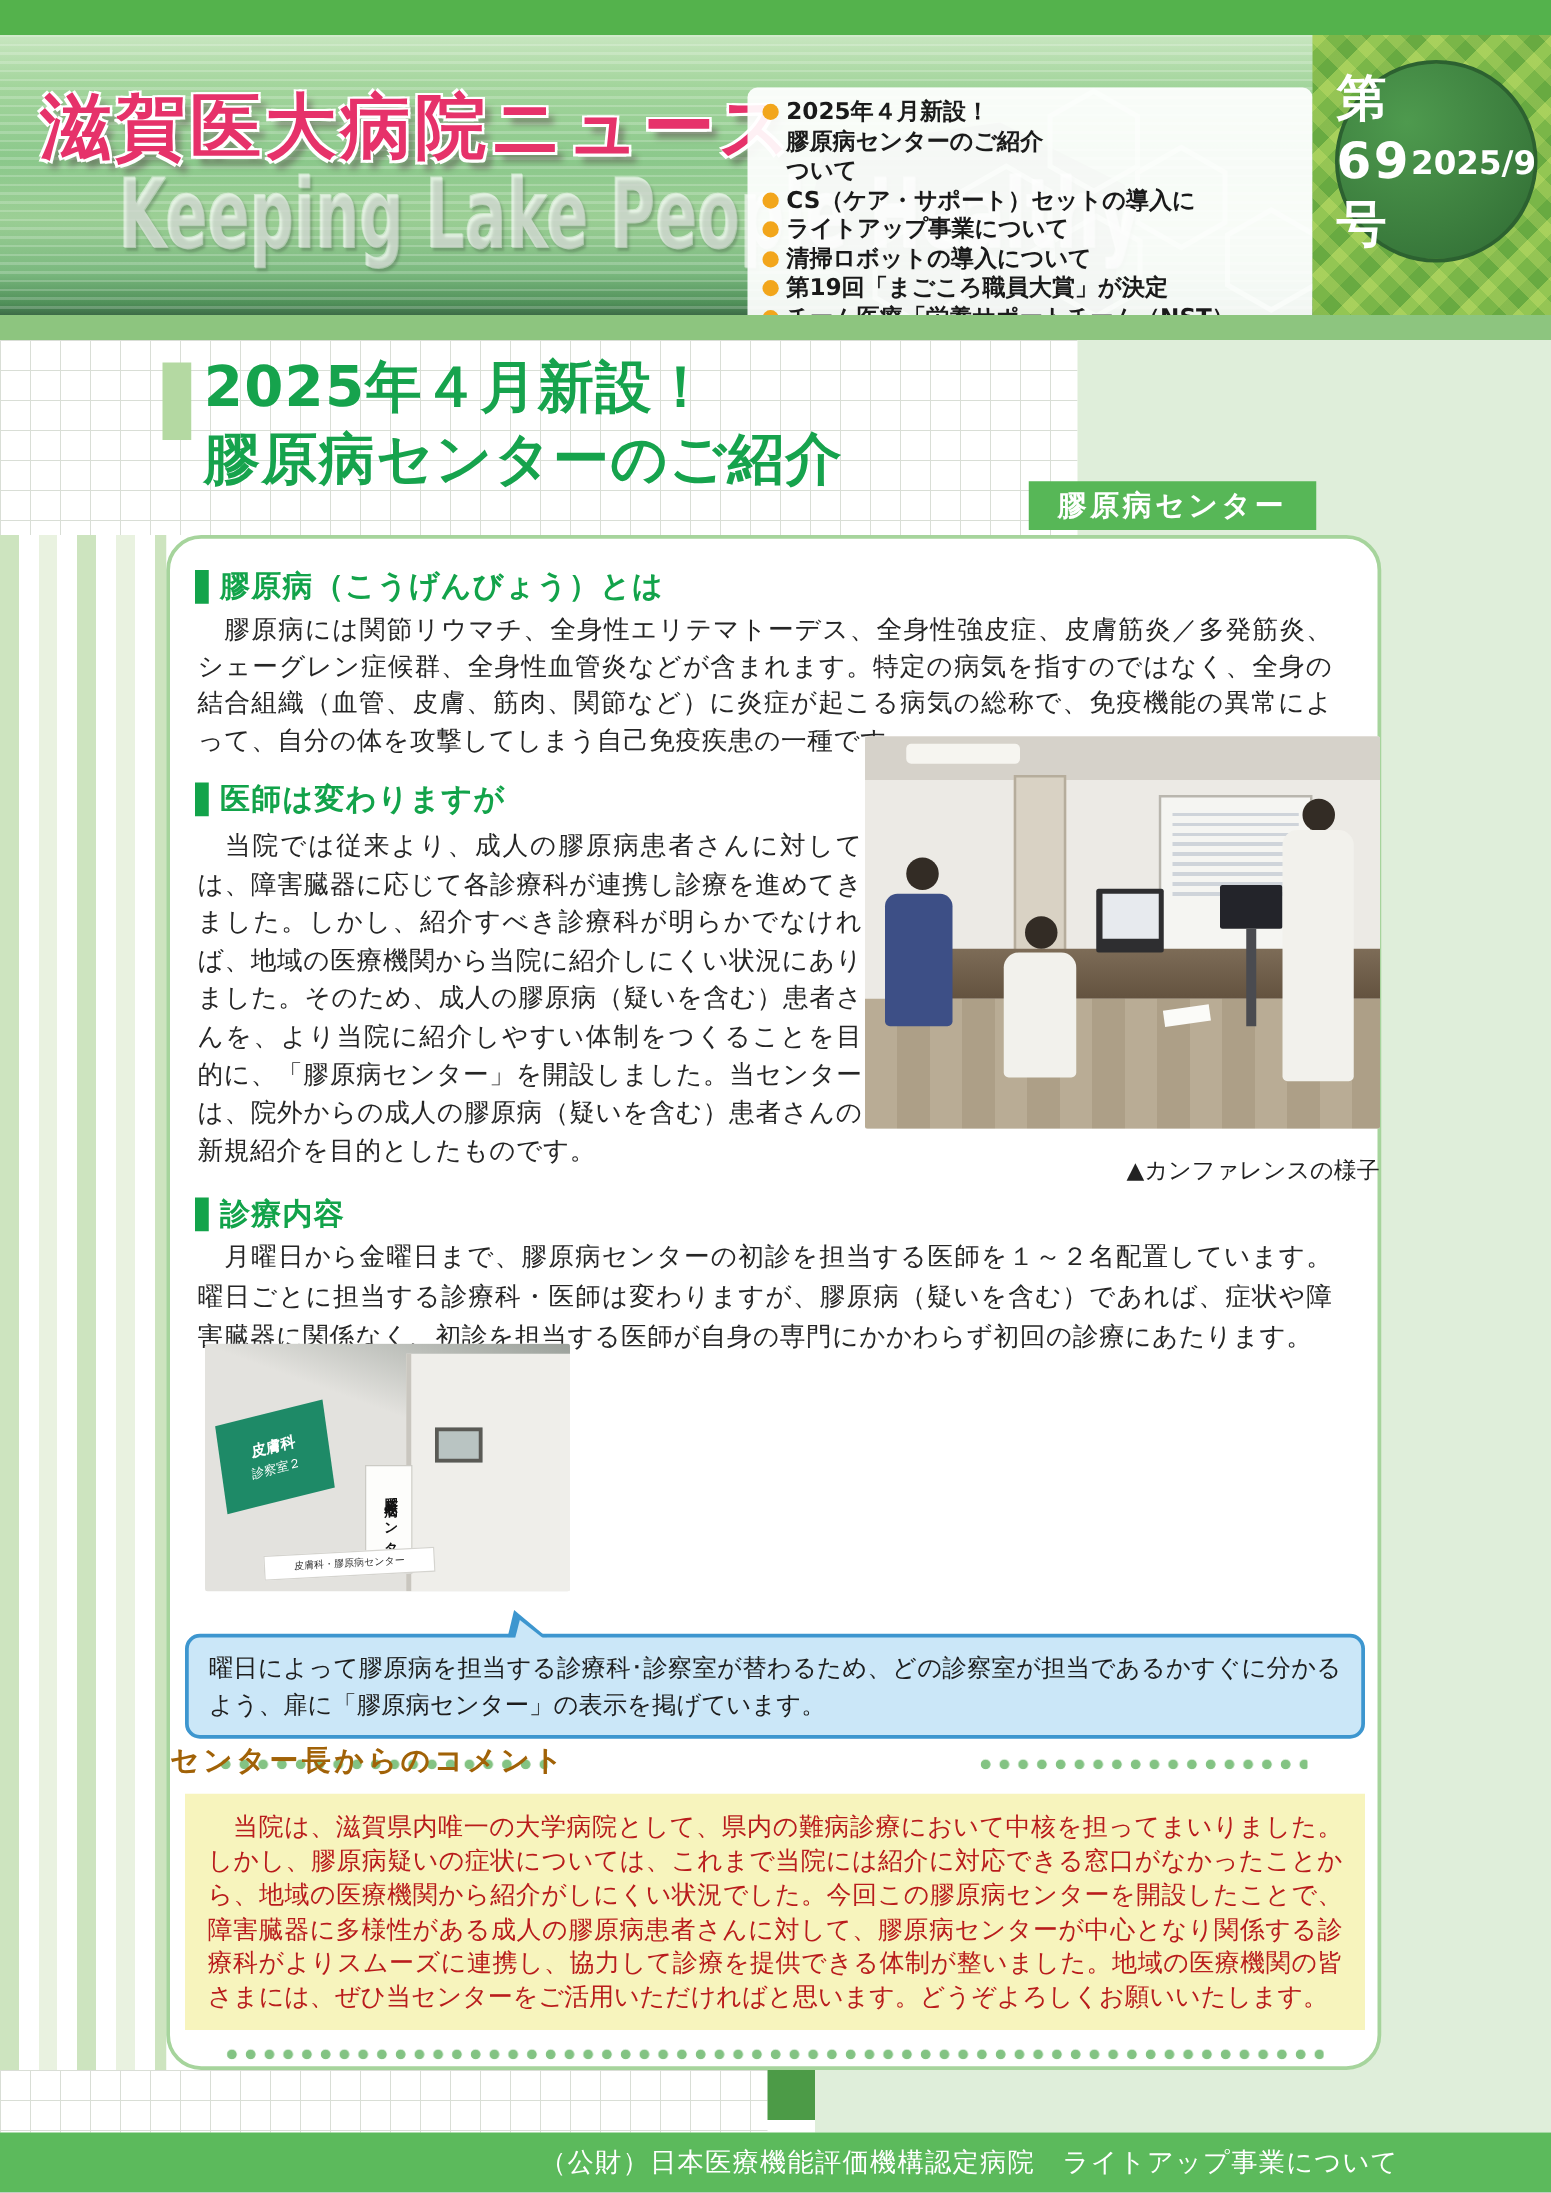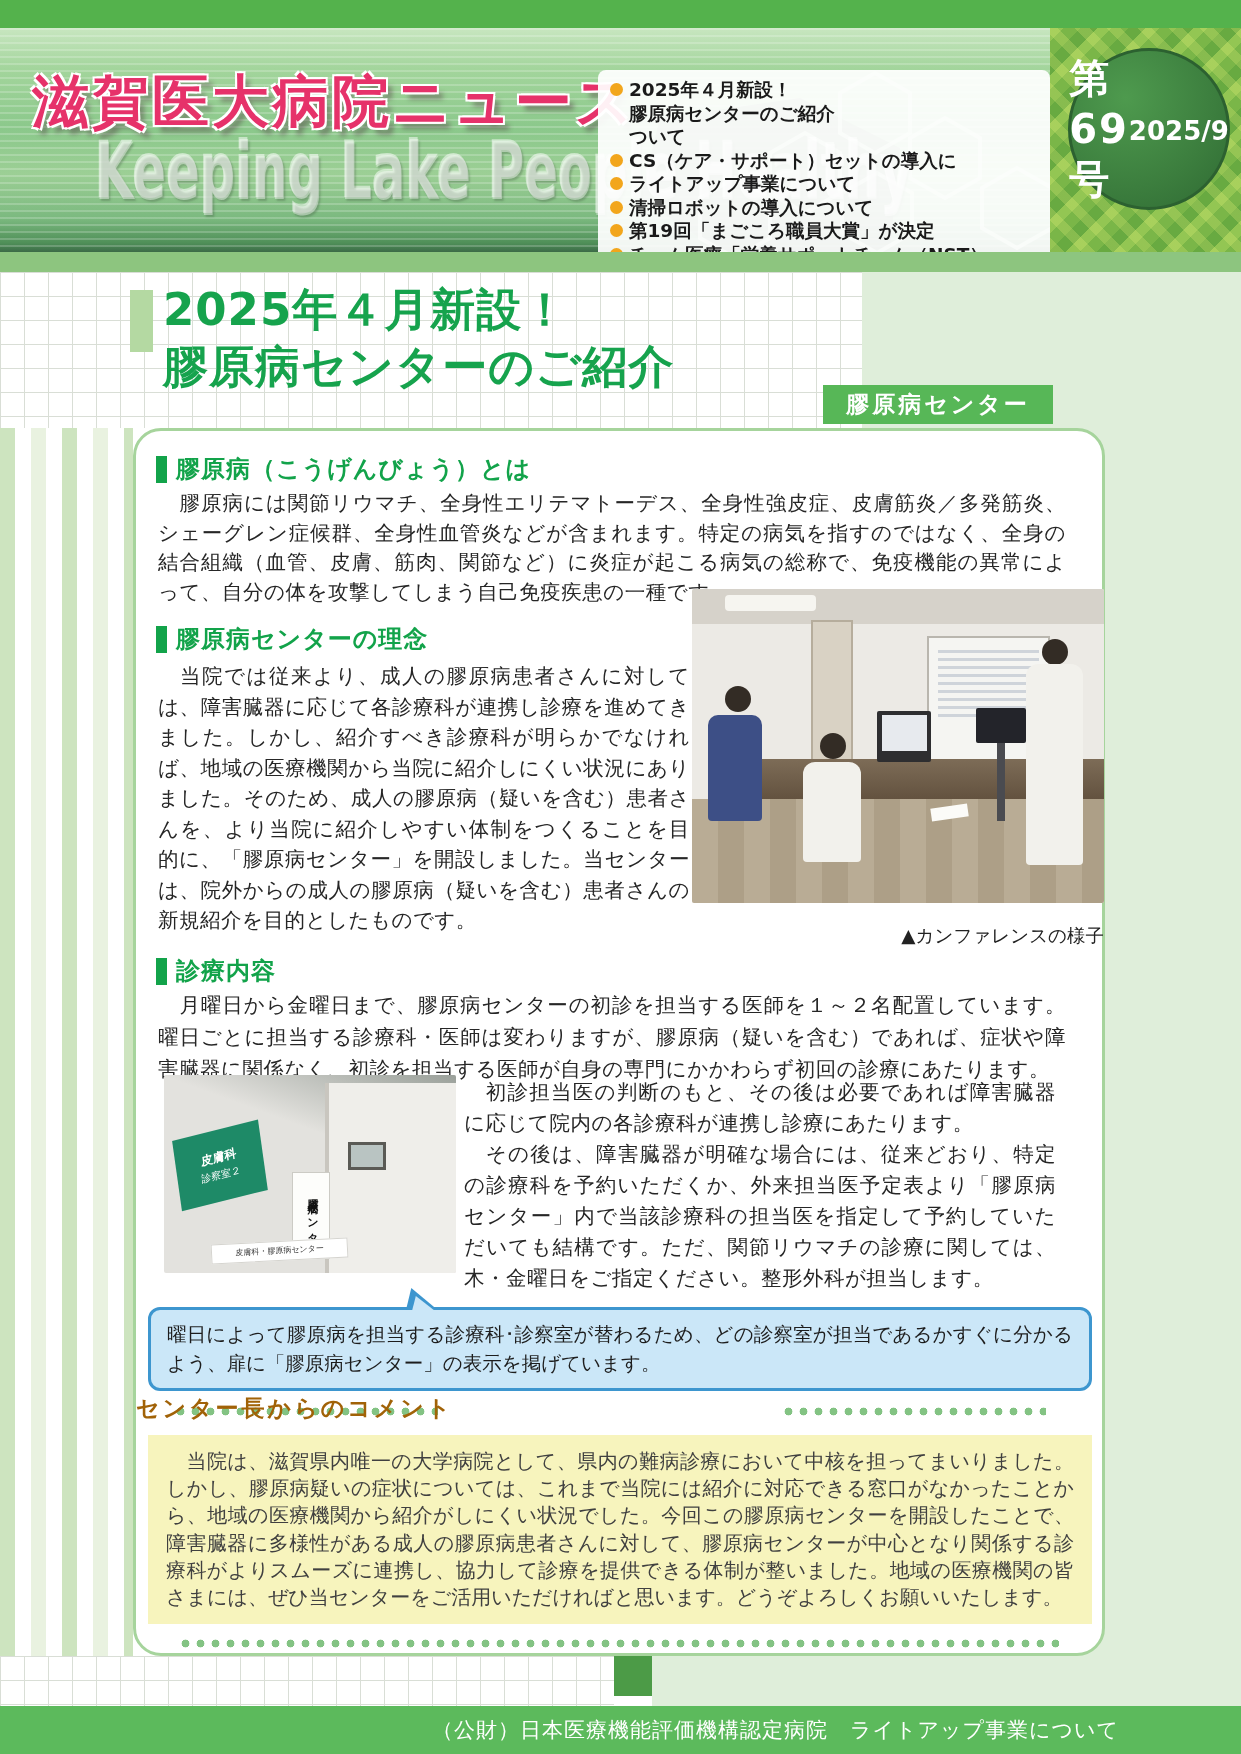--- a/index.html
+++ b/index.html
@@ -115,21 +115,21 @@
   .callout-tip-inner{position:absolute;left:261px;top:-14px;width:32px;height:15px;background:#cbe7f8;
     clip-path:polygon(12% 0,72% 100%,0 100%);}
 
   
   .comment-head{position:absolute;left:0;width:100%;top:962px;font-size:23px;font-weight:bold;color:#a16207;letter-spacing:3px;}
   .dots{position:absolute;height:9px;background-image:radial-gradient(circle at 4.5px 4.5px,#83c383 3.6px,rgba(0,0,0,0) 4.2px);
     background-size:15px 9px;background-repeat:repeat-x;}
   .dots-left{left:40px;top:976px;width:262px;}
   .dots-right{left:648px;top:976px;width:262px;}
   .comment-box{position:absolute;left:12px;top:1004px;width:944px;background:#f7f4bd;padding:13px 18px;
-    font-size:20px;line-height:27.2px;color:#404040;text-align:justify;}
+    font-size:20px;line-height:27.2px;color:#b91c1c;text-align:justify;}
   .dots-bottom{left:45px;top:1208px;width:878px;}
 
   
   .bs-grid{position:absolute;left:0;top:1656px;width:614px;height:50px;}
   .bs-square{position:absolute;left:614px;top:1656px;width:38px;height:40px;background:#4c9b47;}
   .bs-pale{position:absolute;left:652px;top:1656px;width:589px;height:50px;background:#dfeeda;}
   .footer{position:absolute;left:0;top:1706px;width:1241px;height:48px;background:#5cba5c;color:#ffffff;
     font-size:21px;display:flex;align-items:center;justify-content:center;box-sizing:border-box;padding-left:310px;letter-spacing:1px;}
 </style>
 </head>
@@ -210,21 +210,21 @@
   <div class="content">
 
     <div class="sec-head h-about">
       <span class="sec-bar"></span>
       <span class="sec-text">膠原病（こうげんびょう）とは</span>
     </div>
     <div class="para p-about">　膠原病には関節リウマチ、全身性エリテマトーデス、全身性強皮症、皮膚筋炎／多発筋炎、シェーグレン症候群、全身性血管炎などが含まれます。特定の病気を指すのではなく、全身の結合組織（血管、皮膚、筋肉、関節など）に炎症が起こる病気の総称で、免疫機能の異常によって、自分の体を攻撃してしまう自己免疫疾患の一種です。</div>
 
     <div class="sec-head h-phil">
       <span class="sec-bar"></span>
-      <span class="sec-text">膠原病センターの理念</span>
+      <span class="sec-text">医師は変わりますが</span>
     </div>
     <div class="para p-phil">　当院では従来より、成人の膠原病患者さんに対しては、障害臓器に応じて各診療科が連携し診療を進めてきました。しかし、紹介すべき診療科が明らかでなければ、地域の医療機関から当院に紹介しにくい状況にありました。そのため、成人の膠原病（疑いを含む）患者さんを、より当院に紹介しやすい体制をつくることを目的に、「膠原病センター」を開設しました。当センターは、院外からの成人の膠原病（疑いを含む）患者さんの新規紹介を目的としたものです。</div>
 
     <div class="photo photo1">
       <div class="p1-ceiling"></div>
       <div class="p1-light"></div>
       <div class="p1-door"></div>
       <div class="p1-screen">
         <div class="p1-slide"></div>
       </div>
@@ -255,22 +255,20 @@
       <div class="p2-shadow"></div>
       <div class="p2-door"></div>
       <div class="p2-window"></div>
       <div class="p2-green-sign">
         <span class="l1">皮膚科</span>
         <span class="l2">診察室２</span>
       </div>
       <div class="p2-vert-sign">膠原病センター</div>
       <div class="p2-small-sign">皮膚科・膠原病センター</div>
     </div>
-    <div class="para p-serv2">　初診担当医の判断のもと、その後は必要であれば障害臓器に応じて院内の各診療科が連携し診療にあたります。
-　その後は、障害臓器が明確な場合には、従来どおり、特定の診療科を予約いただくか、外来担当医予定表より「膠原病センター」内で当該診療科の担当医を指定して予約していただいても結構です。ただ、関節リウマチの診療に関しては、木・金曜日をご指定ください。整形外科が担当します。</div>
 
     <div class="callout">
       <div class="callout-tip-outer"></div>
       <div class="callout-tip-inner"></div>
       <span>曜日によって膠原病を担当する診療科･診察室が替わるため、どの診察室が担当であるかすぐに分かるよう、扉に「膠原病センター」の表示を掲げています。</span>
     </div>
 
     <div class="dots dots-left"></div>
     <div class="comment-head">センター長からのコメント</div>
     <div class="dots dots-right"></div>

